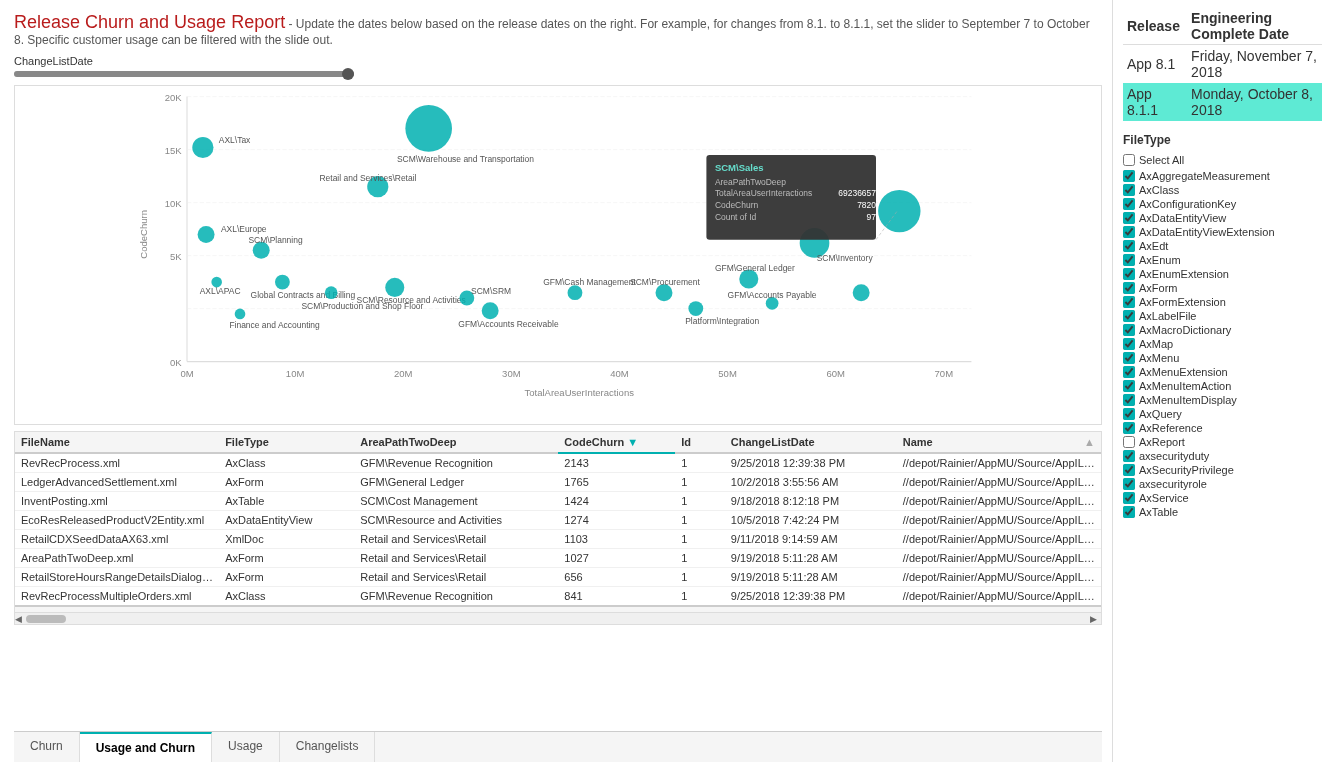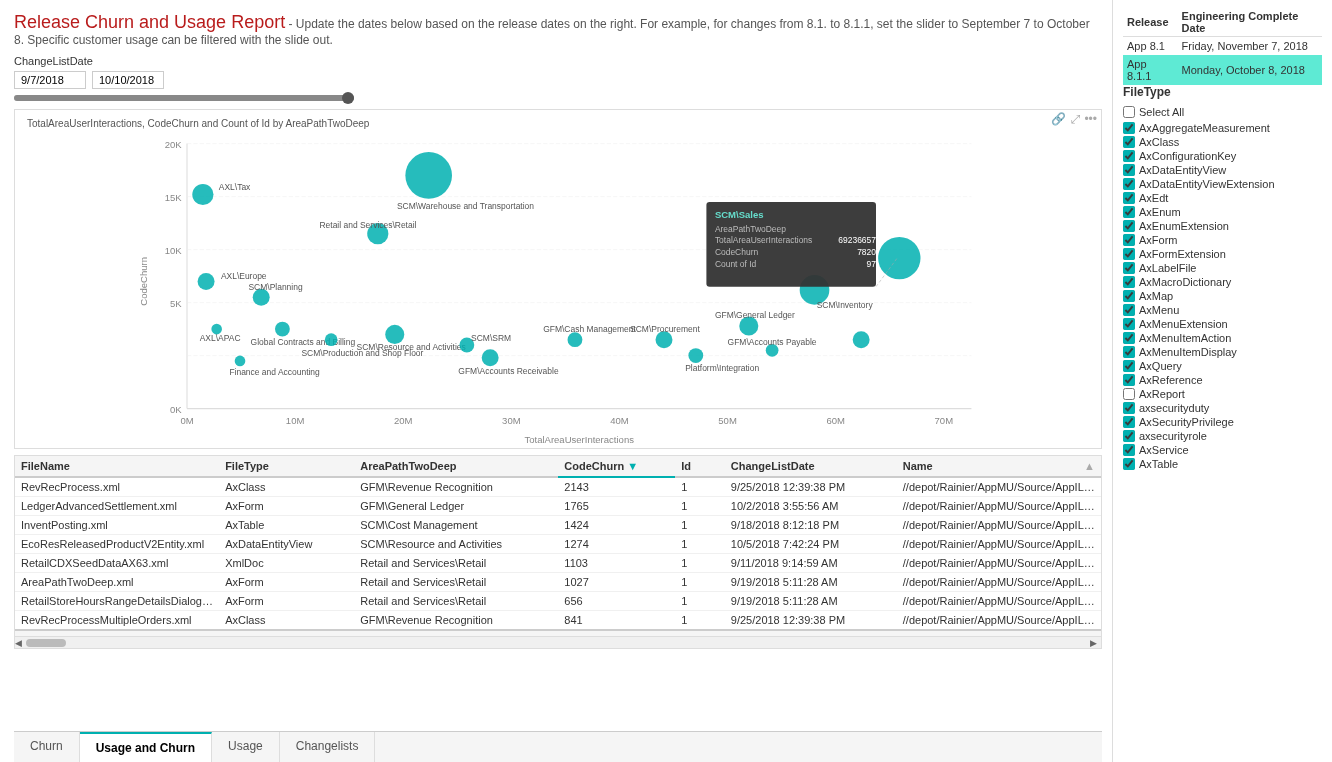--- a/index.html
+++ b/index.html
@@ -35,21 +35,21 @@
     .scrollbar-horiz { display: flex; align-items: center; background: #f0f0f0; height: 12px; border-top: 1px solid #ddd; }
     .scrollbar-horiz-thumb { width: 40px; height: 8px; background: #bbb; border-radius: 4px; margin-left: 4px; }
     .scroll-arrow { font-size: 9px; color: #666; cursor: pointer; }
 
     .tabs-bar { display: flex; border-top: 1px solid #ccc; background: #f5f5f5; margin-top: auto; flex-shrink: 0; }
     .tab-item { padding: 7px 16px; font-size: 12px; cursor: pointer; border-right: 1px solid #ddd; color: #555; }
     .tab-item.active { background: #fff; border-top: 2px solid #00b0b0; color: #000; font-weight: 600; }
 
     .right-panel { width: 220px; border-left: 1px solid #ddd; display: flex; flex-direction: column; padding: 8px 10px; overflow-y: auto; flex-shrink: 0; }
 
-    .release-table { width: 100%; border-collapse: collapse; font-size: 11px; margin-bottom: 0; }
+    .release-table { width: 100%; border-collapse: collapse; font-size: 14px; margin-bottom: 12px; }
     .release-table th { font-weight: 600; text-align: left; padding: 2px 4px; color: #333; border-bottom: 1px solid #ddd; }
     .release-table td { padding: 3px 4px; }
 
     .filetype-section { flex: 1; }
     .filetype-title { font-size: 12px; font-weight: 700; color: #333; margin-bottom: 6px; }
     .filetype-item { display: flex; align-items: center; gap: 4px; padding: 1px 0; font-size: 11px; color: #333; }
     .filetype-item input[type="checkbox"] { width: 12px; height: 12px; cursor: pointer; accent-color: #00b0b0; }
     .select-all-item { display: flex; align-items: center; gap: 4px; padding: 1px 0; font-size: 11px; color: #333; margin-bottom: 2px; }
     .select-all-item input[type="checkbox"] { width: 12px; height: 12px; cursor: pointer; }
 
@@ -65,39 +65,27 @@
   <div class="left-panel">
 
     <div class="header-section">
       <div>
         <span style="font-size:18px;font-weight:400;color:#b91c1c;">Release Churn and Usage Report</span><span style="font-size:12px;color:#555;"><span> - </span><span>Update the dates below based on the release dates on the right.  For example, for changes from 8.1. to 8.1.1, set the slider to September 7 to October 8.   Specific customer usage can be filtered with the slide out.</span></span>
       </div>
     </div>
 
     <div class="slider-section">
       <div class="slider-label">ChangeListDate</div>
-      <div class="date-inputs">
-        <input class="date-input" type="text" value="9/7/2018" style="">
-        <input class="date-input" type="text" value="10/10/2018" style="">
-      </div>
       <div class="slider-track">
         <div class="slider-fill"></div>
         <div class="slider-thumb"></div>
       </div>
     </div>
 
     <div class="chart-section">
-      <div style="display:flex;justify-content:space-between;align-items:center;padding:4px 6px 0 6px;">
-        <div class="chart-title">TotalAreaUserInteractions, CodeChurn and Count of Id by AreaPathTwoDeep</div>
-        <div class="chart-icons">
-          <span style="font-size:12px;color:#aaa;">🔗</span>
-          <span style="font-size:12px;color:#aaa;">⤢</span>
-          <span style="font-size:12px;color:#aaa;">•••</span>
-        </div>
-      </div>
       <div class="chart-area">
         <svg class="chart-svg" viewBox="0 0 800 300">
 
           <line x1="50" y1="10" x2="50" y2="260" stroke="#ddd" stroke-width="1"></line>
 
           <line x1="50" y1="260" x2="790" y2="260" stroke="#ddd" stroke-width="1"></line>
 
           <line x1="50" y1="10" x2="790" y2="10" stroke="#eee" stroke-width="0.5" stroke-dasharray="4,2"></line>
           <line x1="50" y1="60" x2="790" y2="60" stroke="#eee" stroke-width="0.5" stroke-dasharray="4,2"></line>
           <line x1="50" y1="110" x2="790" y2="110" stroke="#eee" stroke-width="0.5" stroke-dasharray="4,2"></line>

